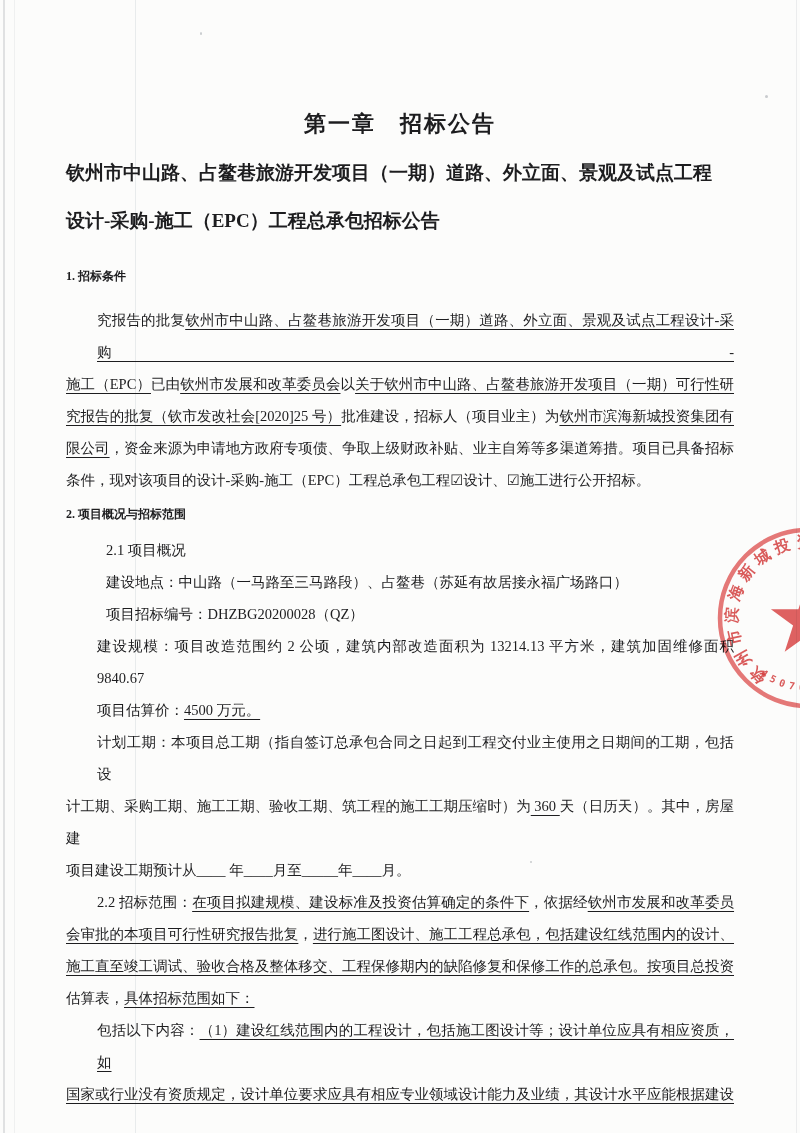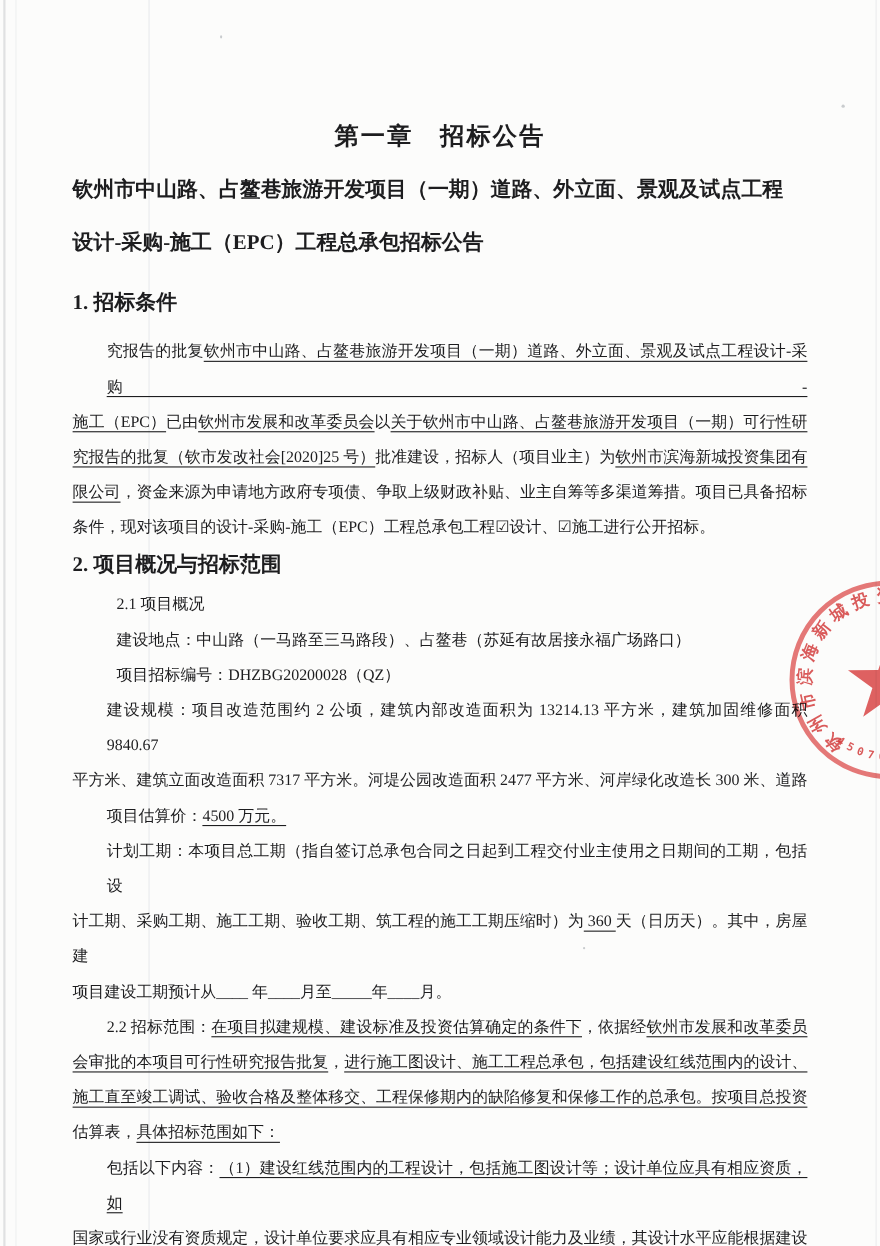--- a/index.html
+++ b/index.html
@@ -29,21 +29,21 @@
     margin-top:97px;
     font-size:22px;line-height:34px;font-weight:bold;
     text-align:center;letter-spacing:2px;
   }
   [data-name="doc-title-line-1"]{margin-top:15px;}
   [data-name="doc-title-line-2"]{margin-top:14px;}
   .t1{
     font-size:19px;line-height:34px;font-weight:bold;text-align:left;
   }
   .h1{
-    font-size:19px;line-height:24px;font-weight:bold;text-align:left;
+    font-size:12px;line-height:24px;font-weight:bold;text-align:left;
   }
   [data-name="section-1-heading"]{margin-top:26px;}
   [data-name="section-2-heading"]{margin-top:6px;}
   [data-name="p1-l1"]{margin-top:16px;}
   [data-name="s21-heading"]{margin-top:8px;}
   .line{
     font-size:14.5px;line-height:32px;
     text-align:justify;
   }
   .line.just{text-align-last:justify;}
@@ -80,21 +80,20 @@
       <div class="line ind1 just" data-name="p1-l1"><span data-name="text-segment">究报告的批复</span><span class="u" data-name="underlined-text">钦州市中山路、占鳌巷旅游开发项目（一期）道路、外立面、景观及试点工程设计-采购-</span></div>
       <div class="line just" data-name="p1-l2"><span class="u" data-name="underlined-text">施工（EPC）</span><span data-name="text-segment">已由</span><span class="u" data-name="underlined-text">钦州市发展和改革委员会</span><span data-name="text-segment">以</span><span class="u" data-name="underlined-text">关于钦州市中山路、占鳌巷旅游开发项目（一期）可行性研</span></div>
       <div class="line just" data-name="p1-l3"><span class="u" data-name="underlined-text">究报告的批复（钦市发改社会[2020]25 号）</span><span data-name="text-segment">批准建设，招标人（项目业主）为</span><span class="u" data-name="underlined-text">钦州市滨海新城投资集团有</span></div>
       <div class="line just" data-name="p1-l4"><span class="u" data-name="underlined-text">限公司</span><span data-name="text-segment">，资金来源为申请地方政府专项债、争取上级财政补贴、业主自筹等多渠道筹措。项目已具备招标</span></div>
       <div class="line" data-name="p1-l5"><span data-name="text-segment">条件，现对该项目的设计-采购-施工（EPC）工程总承包工程☑设计、☑施工进行公开招标。</span></div>
       <div class="h1" data-name="section-2-heading"><span data-name="text-segment">2. 项目概况与招标范围</span></div>
       <div class="line ind2" data-name="s21-heading"><span data-name="text-segment">2.1 项目概况</span></div>
       <div class="line ind2" data-name="s21-location"><span data-name="text-segment">建设地点：中山路（一马路至三马路段）、占鳌巷（苏延有故居接永福广场路口）</span></div>
       <div class="line ind2" data-name="s21-tender-no"><span data-name="text-segment">项目招标编号：DHZBG20200028（QZ）</span></div>
       <div class="line ind1 just" data-name="scale-l1"><span data-name="text-segment">建设规模：项目改造范围约 2 公顷，建筑内部改造面积为 13214.13 平方米，建筑加固维修面积 9840.67</span></div>
-      <div class="line just" data-name="scale-l2"><span data-name="text-segment">平方米、建筑立面改造面积 7317 平方米。河堤公园改造面积 2477 平方米、河岸绿化改造长 300 米、道路</span></div>
       <div class="line ind1" data-name="estimate"><span data-name="text-segment">项目估算价：</span><span class="u" data-name="underlined-text">4500 万元。</span></div>
       <div class="line ind1 just" data-name="duration-l1"><span data-name="text-segment">计划工期：本项目总工期（指自签订总承包合同之日起到工程交付业主使用之日期间的工期，包括设</span></div>
       <div class="line just" data-name="duration-l2"><span data-name="text-segment">计工期、采购工期、施工工期、验收工期、筑工程的施工工期压缩时）为</span><span class="u" data-name="underlined-text"> 360 </span><span data-name="text-segment">天（日历天）。其中，房屋建</span></div>
       <div class="line" data-name="duration-l4"><span data-name="text-segment">项目建设工期预计从____ 年____月至_____年____月。</span></div>
       <div class="line ind1 just" data-name="scope-l1"><span data-name="text-segment">2.2 招标范围：</span><span class="u" data-name="underlined-text">在项目拟建规模、建设标准及投资估算确定的条件下</span><span data-name="text-segment">，依据经</span><span class="u" data-name="underlined-text">钦州市发展和改革委员</span></div>
       <div class="line just" data-name="scope-l2"><span class="u" data-name="underlined-text">会审批的本项目可行性研究报告批复</span><span data-name="text-segment">，</span><span class="u" data-name="underlined-text">进行施工图设计、施工工程总承包，包括建设红线范围内的设计、</span></div>
       <div class="line just" data-name="scope-l3"><span class="u" data-name="underlined-text">施工直至竣工调试、验收合格及整体移交、工程保修期内的缺陷修复和保修工作的总承包。按项目总投资</span></div>
       <div class="line" data-name="scope-l4"><span data-name="text-segment">估算表，</span><span class="u" data-name="underlined-text">具体招标范围如下：</span></div>
       <div class="line ind1 just" data-name="content-l1"><span data-name="text-segment">包括以下内容：</span><span class="u" data-name="underlined-text">（1）建设红线范围内的工程设计，包括施工图设计等；设计单位应具有相应资质，如</span></div>
       <div class="line just" data-name="content-l2"><span class="u" data-name="underlined-text">国家或行业没有资质规定，设计单位要求应具有相应专业领域设计能力及业绩，其设计水平应能根据建设</span></div>

